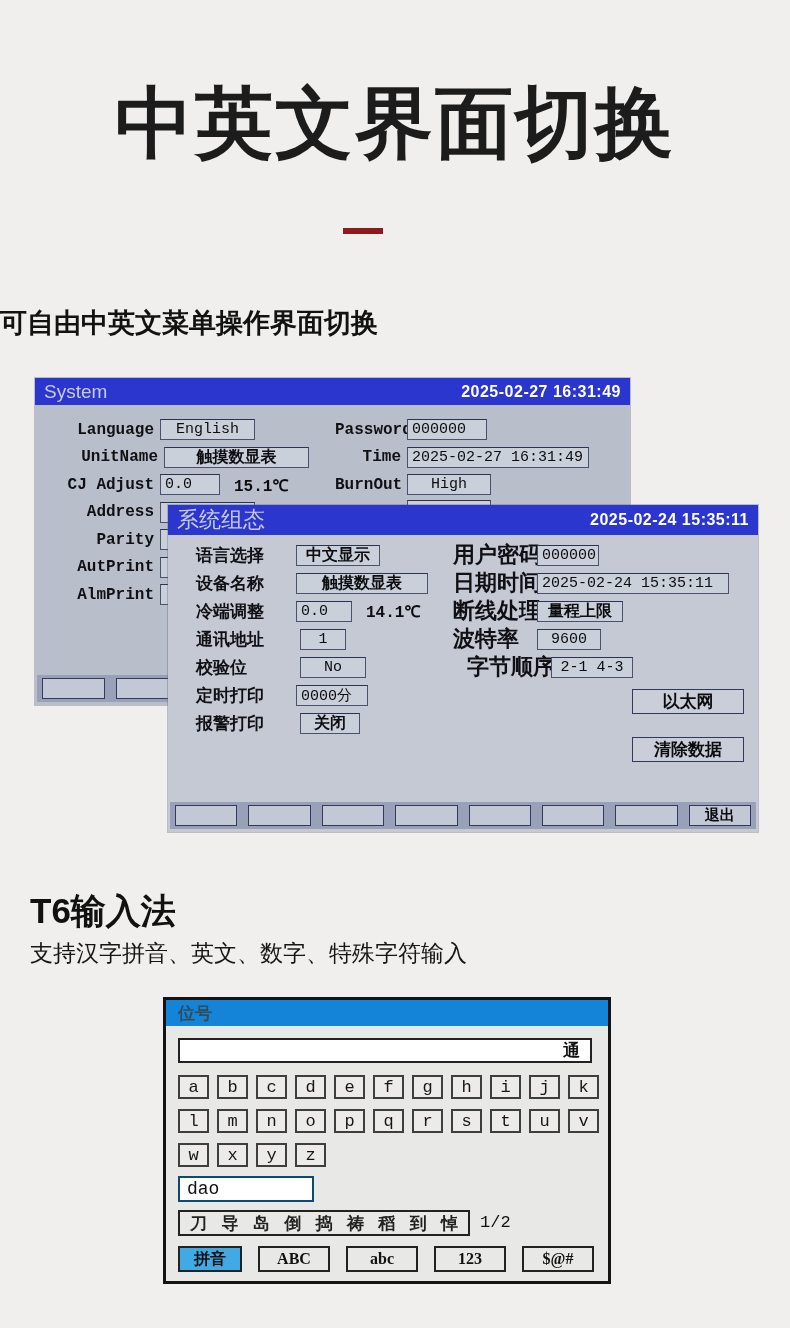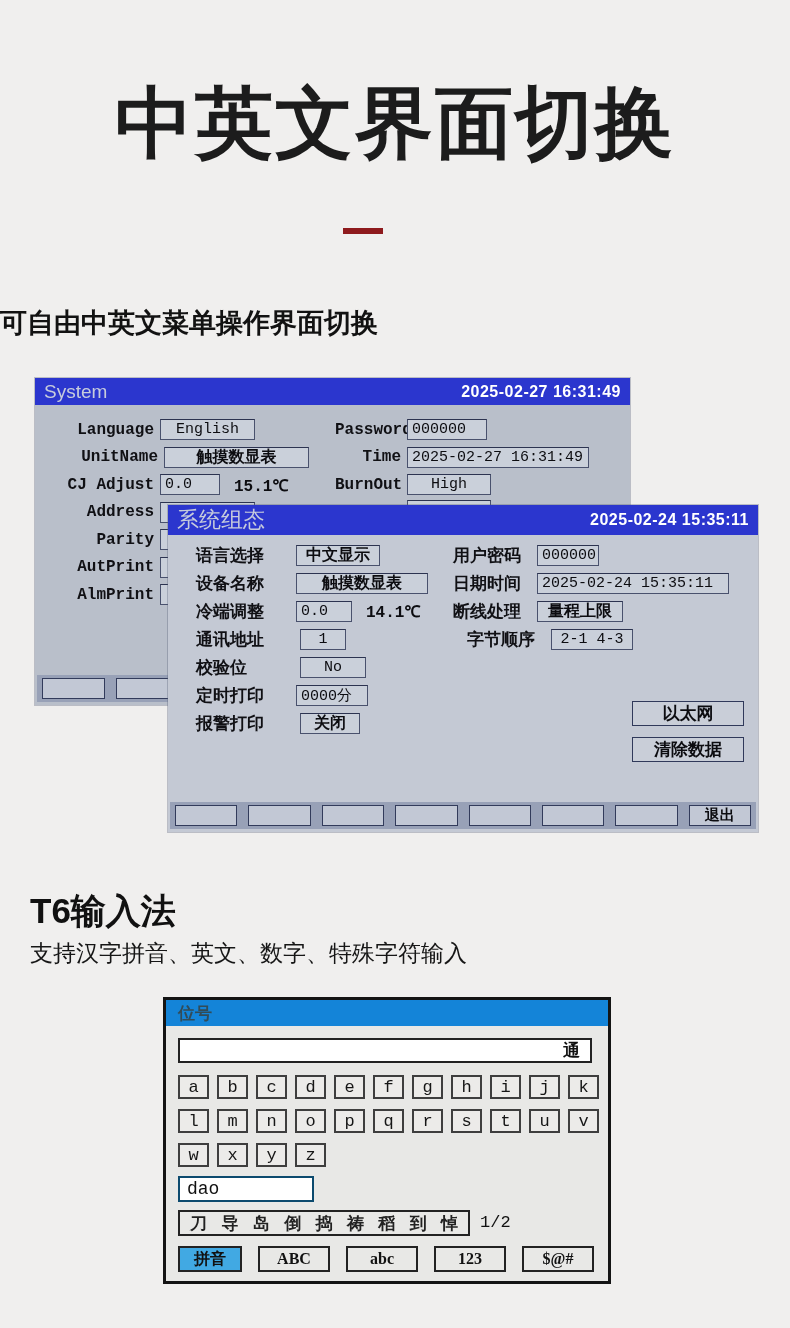--- a/index.html
+++ b/index.html
@@ -38,41 +38,41 @@
   .col{position:absolute;display:flex;flex-direction:column;}
   #en-left{left:0;top:38px;width:340px;}
   #en-right{left:300px;top:38px;width:295px;}
   #cn-left{left:0;top:36px;width:350px;}
   #cn-right{left:285px;top:36px;width:305px;}
 
   .f-row{display:flex;align-items:center;}
   .f-label{flex:0 0 auto;text-align:right;padding-right:6px;color:#101014;white-space:pre;}
   .en-label{font-family:"Liberation Mono","DejaVu Sans Mono",monospace;font-weight:bold;font-size:16px;}
   .cn-label{font-family:"Liberation Serif","DejaVu Serif",serif;font-weight:bold;font-size:17px;text-align:left;padding-left:28px;}
-  .cn-label-r{font-family:"Liberation Serif","DejaVu Serif",serif;font-weight:bold;font-size:17px;text-align:left;}
+  .cn-label-r{font-family:"Liberation Serif","DejaVu Serif",serif;font-weight:bold;font-size:22px;text-align:left;}
 
   .fbox{height:21px;background:#cad0da;border:1px solid #49516d;border-top-color:#2c3350;
     display:flex;align-items:center;justify-content:center;
     font-family:"Liberation Mono","DejaVu Sans Mono",monospace;font-size:15px;color:#0c0c10;white-space:pre;}
   .fbox.left{justify-content:flex-start;padding-left:4px;}
   .fbox.cjk{font-family:"Liberation Serif","DejaVu Serif",serif;font-weight:bold;font-size:16px;}
   .f-extra{margin-left:14px;font-family:"Liberation Mono","DejaVu Sans Mono",monospace;
     font-weight:bold;font-size:16px;color:#0c0c10;}
   .frag{position:absolute;left:372px;top:122px;width:84px;}
 
   .strip{position:absolute;left:2px;right:2px;bottom:3px;height:27px;background:#98a1b7;
     display:flex;align-items:center;gap:11px;padding:0 5px;}
   .sbtn{flex:1;height:21px;background:#c2c8d5;border:1px solid #323b5b;
     display:flex;align-items:center;justify-content:center;
     font-family:"Liberation Serif","DejaVu Serif",serif;font-weight:bold;font-size:15px;color:#0c0c10;}
 
   .side-btn{position:absolute;right:14px;width:112px;height:25px;background:#c9ced8;
     border:1px solid #30395a;display:flex;align-items:center;justify-content:center;
     font-family:"Liberation Serif","DejaVu Serif",serif;font-weight:bold;font-size:17px;color:#0c0c10;}
-  #btn-eth{top:196px;}
+  #btn-eth{top:184px;}
   #btn-clear{top:232px;}
 
   
   .t6-heading{position:absolute;left:30px;top:888px;font-size:35px;font-weight:600;color:#111;}
   .t6-subtitle{position:absolute;left:30px;top:938px;font-size:23px;font-weight:500;color:#161616;}
 
   
   #ime-win{position:absolute;left:163px;top:997px;width:448px;height:287px;
     background:#e8e8e6;border:3px solid #141414;}
   #ime-bar{position:absolute;top:0;left:0;right:0;height:26px;background:var(--ime-title-blue);
@@ -214,20 +214,24 @@
           <div class="fbox left" style="width: 62px;">000000</div>
         </div>
         <div class="f-row" style="height: 28px;">
           <div class="f-label cn-label-r" style="width: 84px;">日期时间</div>
           <div class="fbox left" style="width: 192px;">2025-02-24 15:35:11</div>
         </div>
         <div class="f-row" style="height: 28px;">
           <div class="f-label cn-label-r" style="width: 84px;">断线处理</div>
           <div class="fbox cjk" style="width: 86px;">量程上限</div>
         </div>
+        <div class="f-row" style="height: 28px;">
+          <div class="f-label cn-label-r" style="width: 84px;">波特率</div>
+          <div class="fbox" style="width: 64px;">9600</div>
+        </div>
         <div class="f-row" style="height: 28px; margin-left: 14px;">
           <div class="f-label cn-label-r" style="width: 84px;">字节顺序</div>
           <div class="fbox" style="width: 82px;">2-1 4-3</div>
         </div>
       </div>
     <div id="btn-eth" class="side-btn">以太网</div>
     <div id="btn-clear" class="side-btn">清除数据</div>
     <div id="cn-strip" class="strip">
         <div class="sbtn"></div>
         <div class="sbtn"></div>

